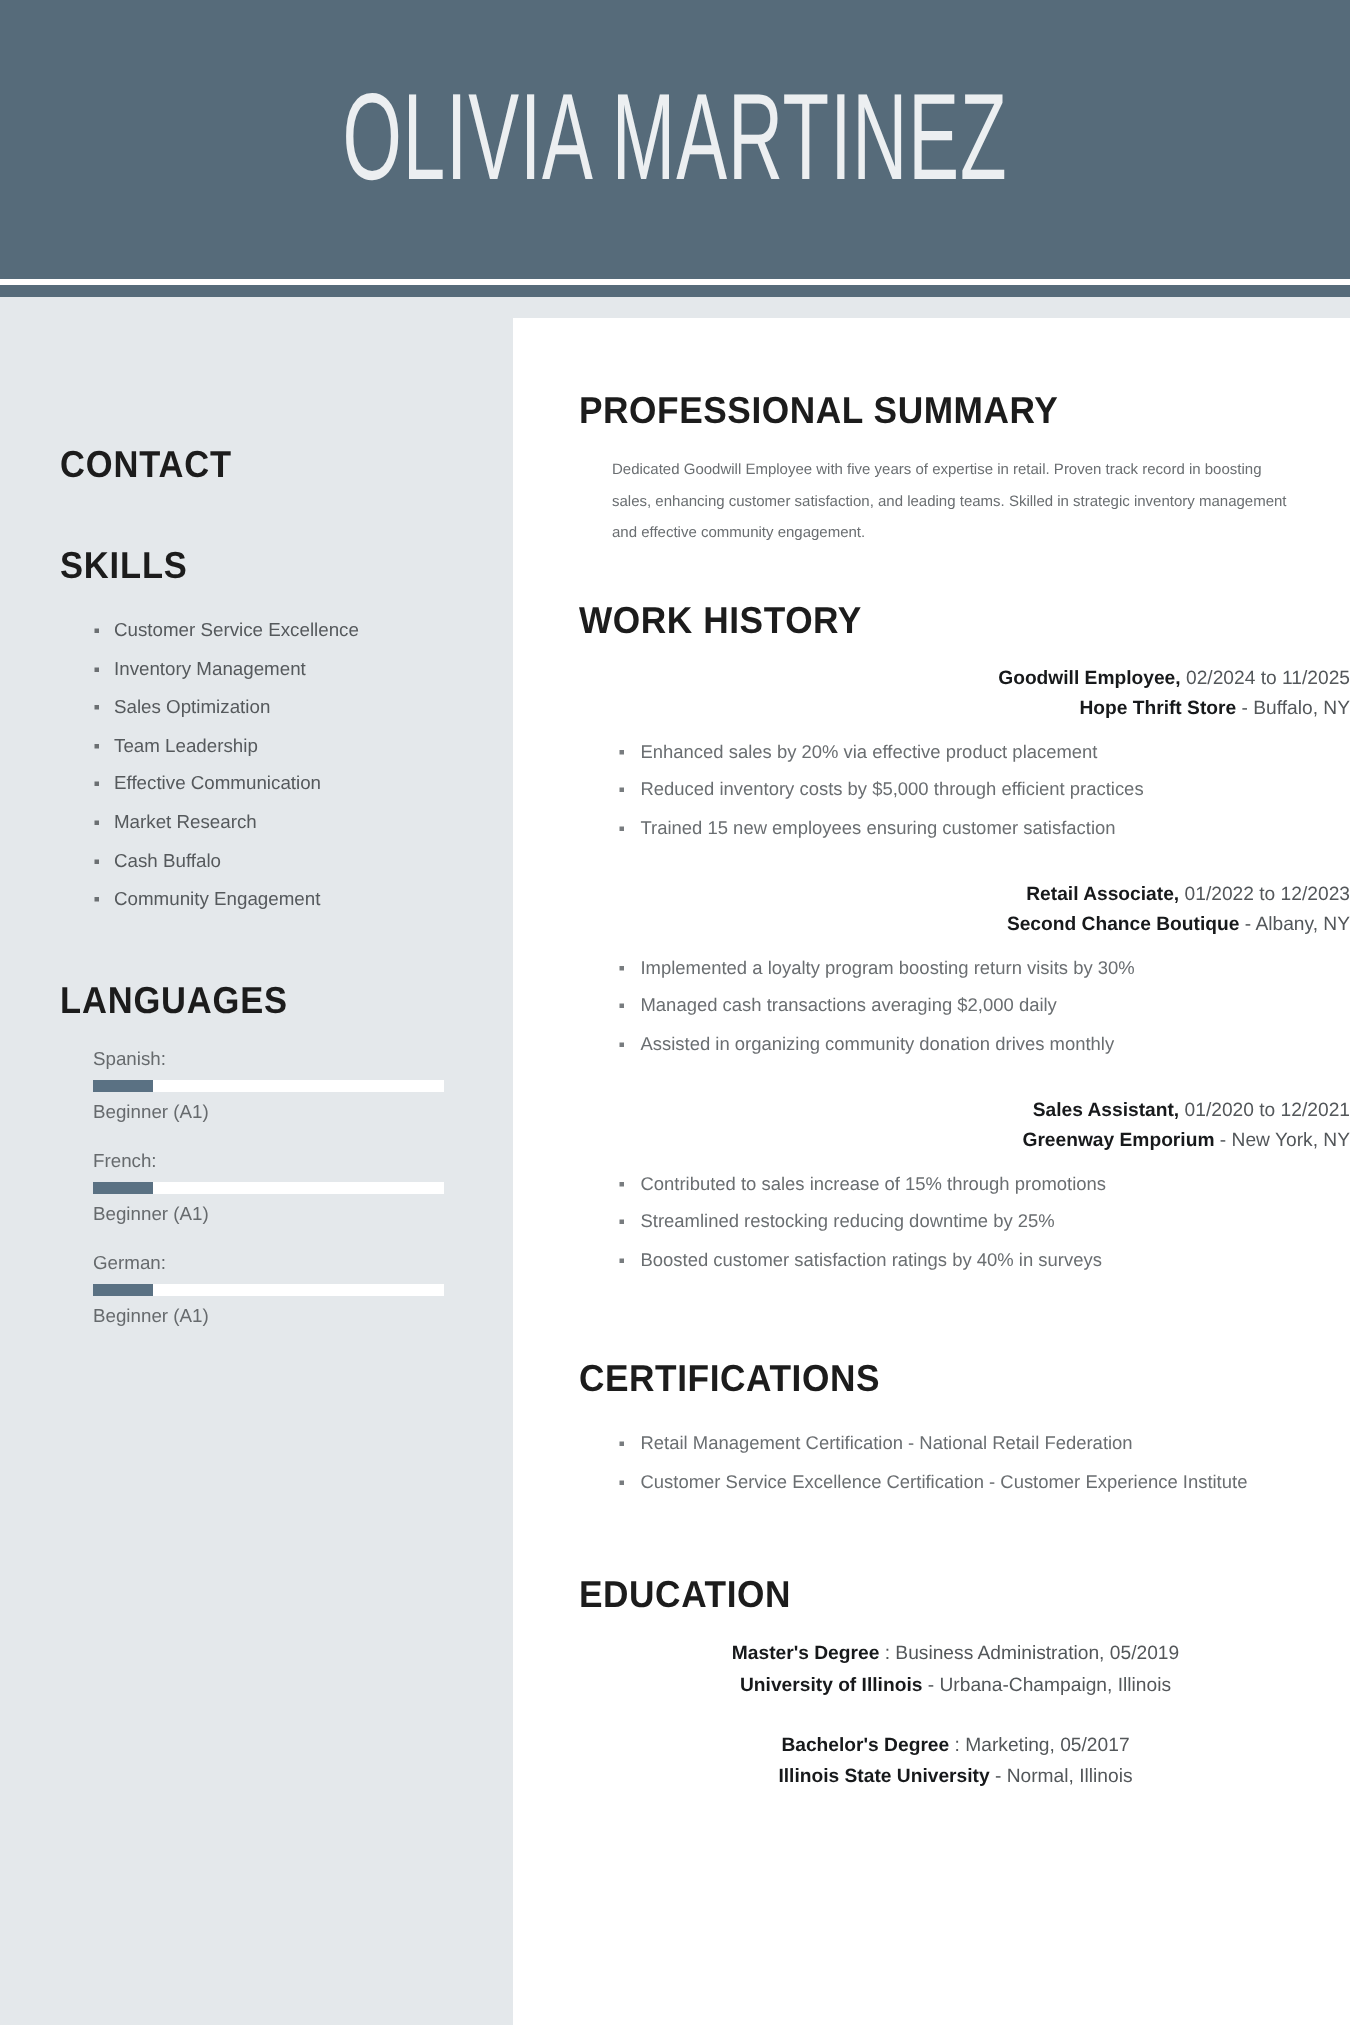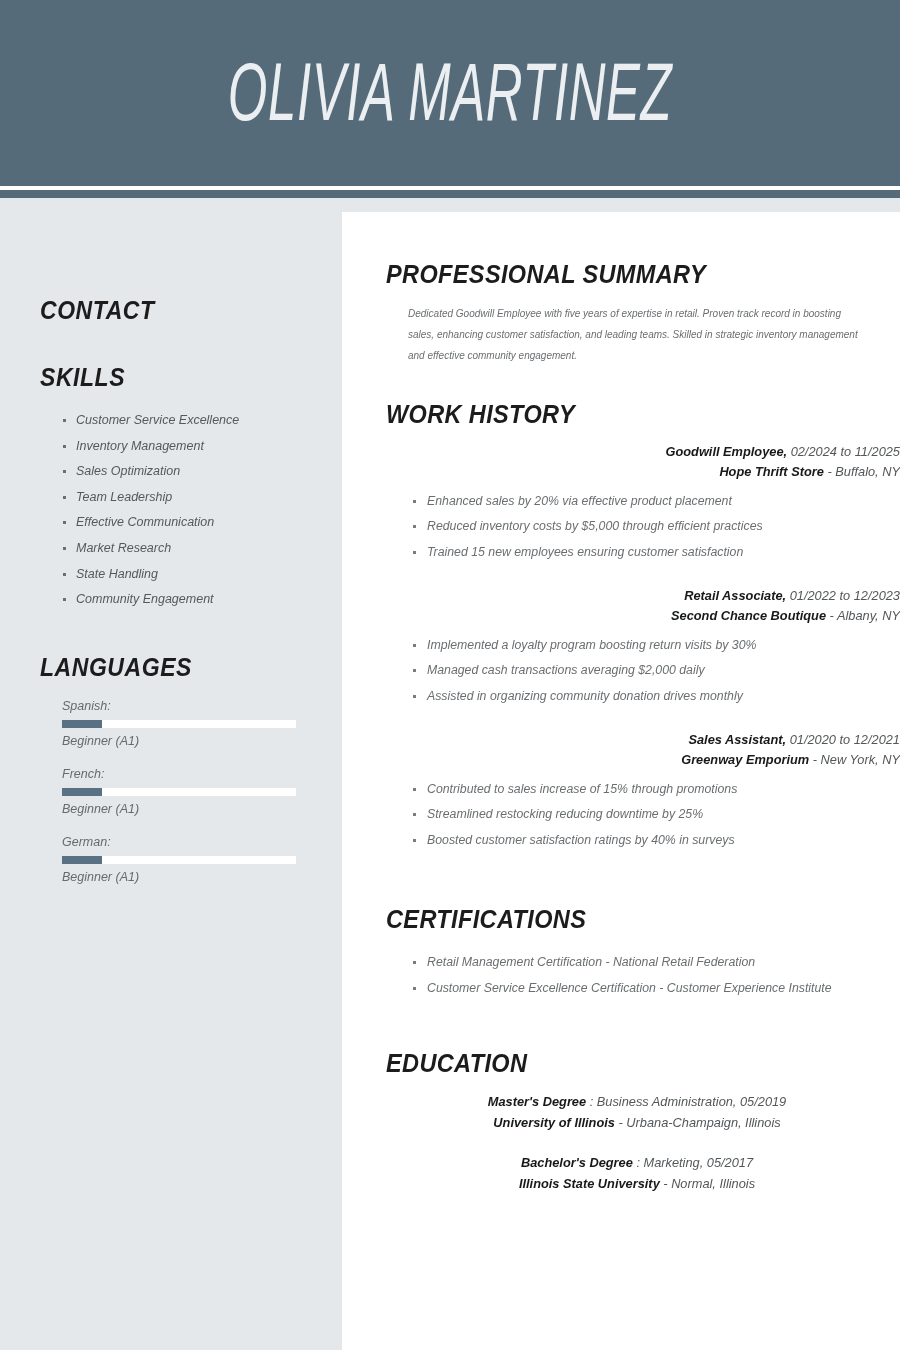--- a/index.html
+++ b/index.html
@@ -10,21 +10,20 @@
     background: #ffffff;
     font-family: "Liberation Sans", sans-serif;
     overflow: hidden;
   }
 
   .page {
     position: relative;
     width: 900px;
     height: 1225px;
     background: #a3a3a3;
-    font-style: italic;
   }
 
   
   .header-band {
     position: absolute;
     top: 0; left: 0;
     width: 900px;
     height: 186px;
     background: #566b7a;
   }
@@ -260,21 +259,21 @@
     <div class="side-head">CONTACT</div>
 
     <div class="side-head sp-skills">SKILLS</div>
     <ul class="skills-list">
       <li>Customer Service Excellence</li>
       <li>Inventory Management</li>
       <li>Sales Optimization</li>
       <li>Team Leadership</li>
       <li>Effective Communication</li>
       <li>Market Research</li>
-      <li>State Handling</li>
+      <li>Cash Buffalo</li>
       <li>Community Engagement</li>
     </ul>
 
     <div class="side-head sp-lang">LANGUAGES</div>
     <div class="lang-block">
       <div class="lang-item">
         <div class="lang-name">Spanish:</div>
         <div class="lang-bar">
           <div class="lang-bar-fill" style="width: 17%;"></div>
         </div>

